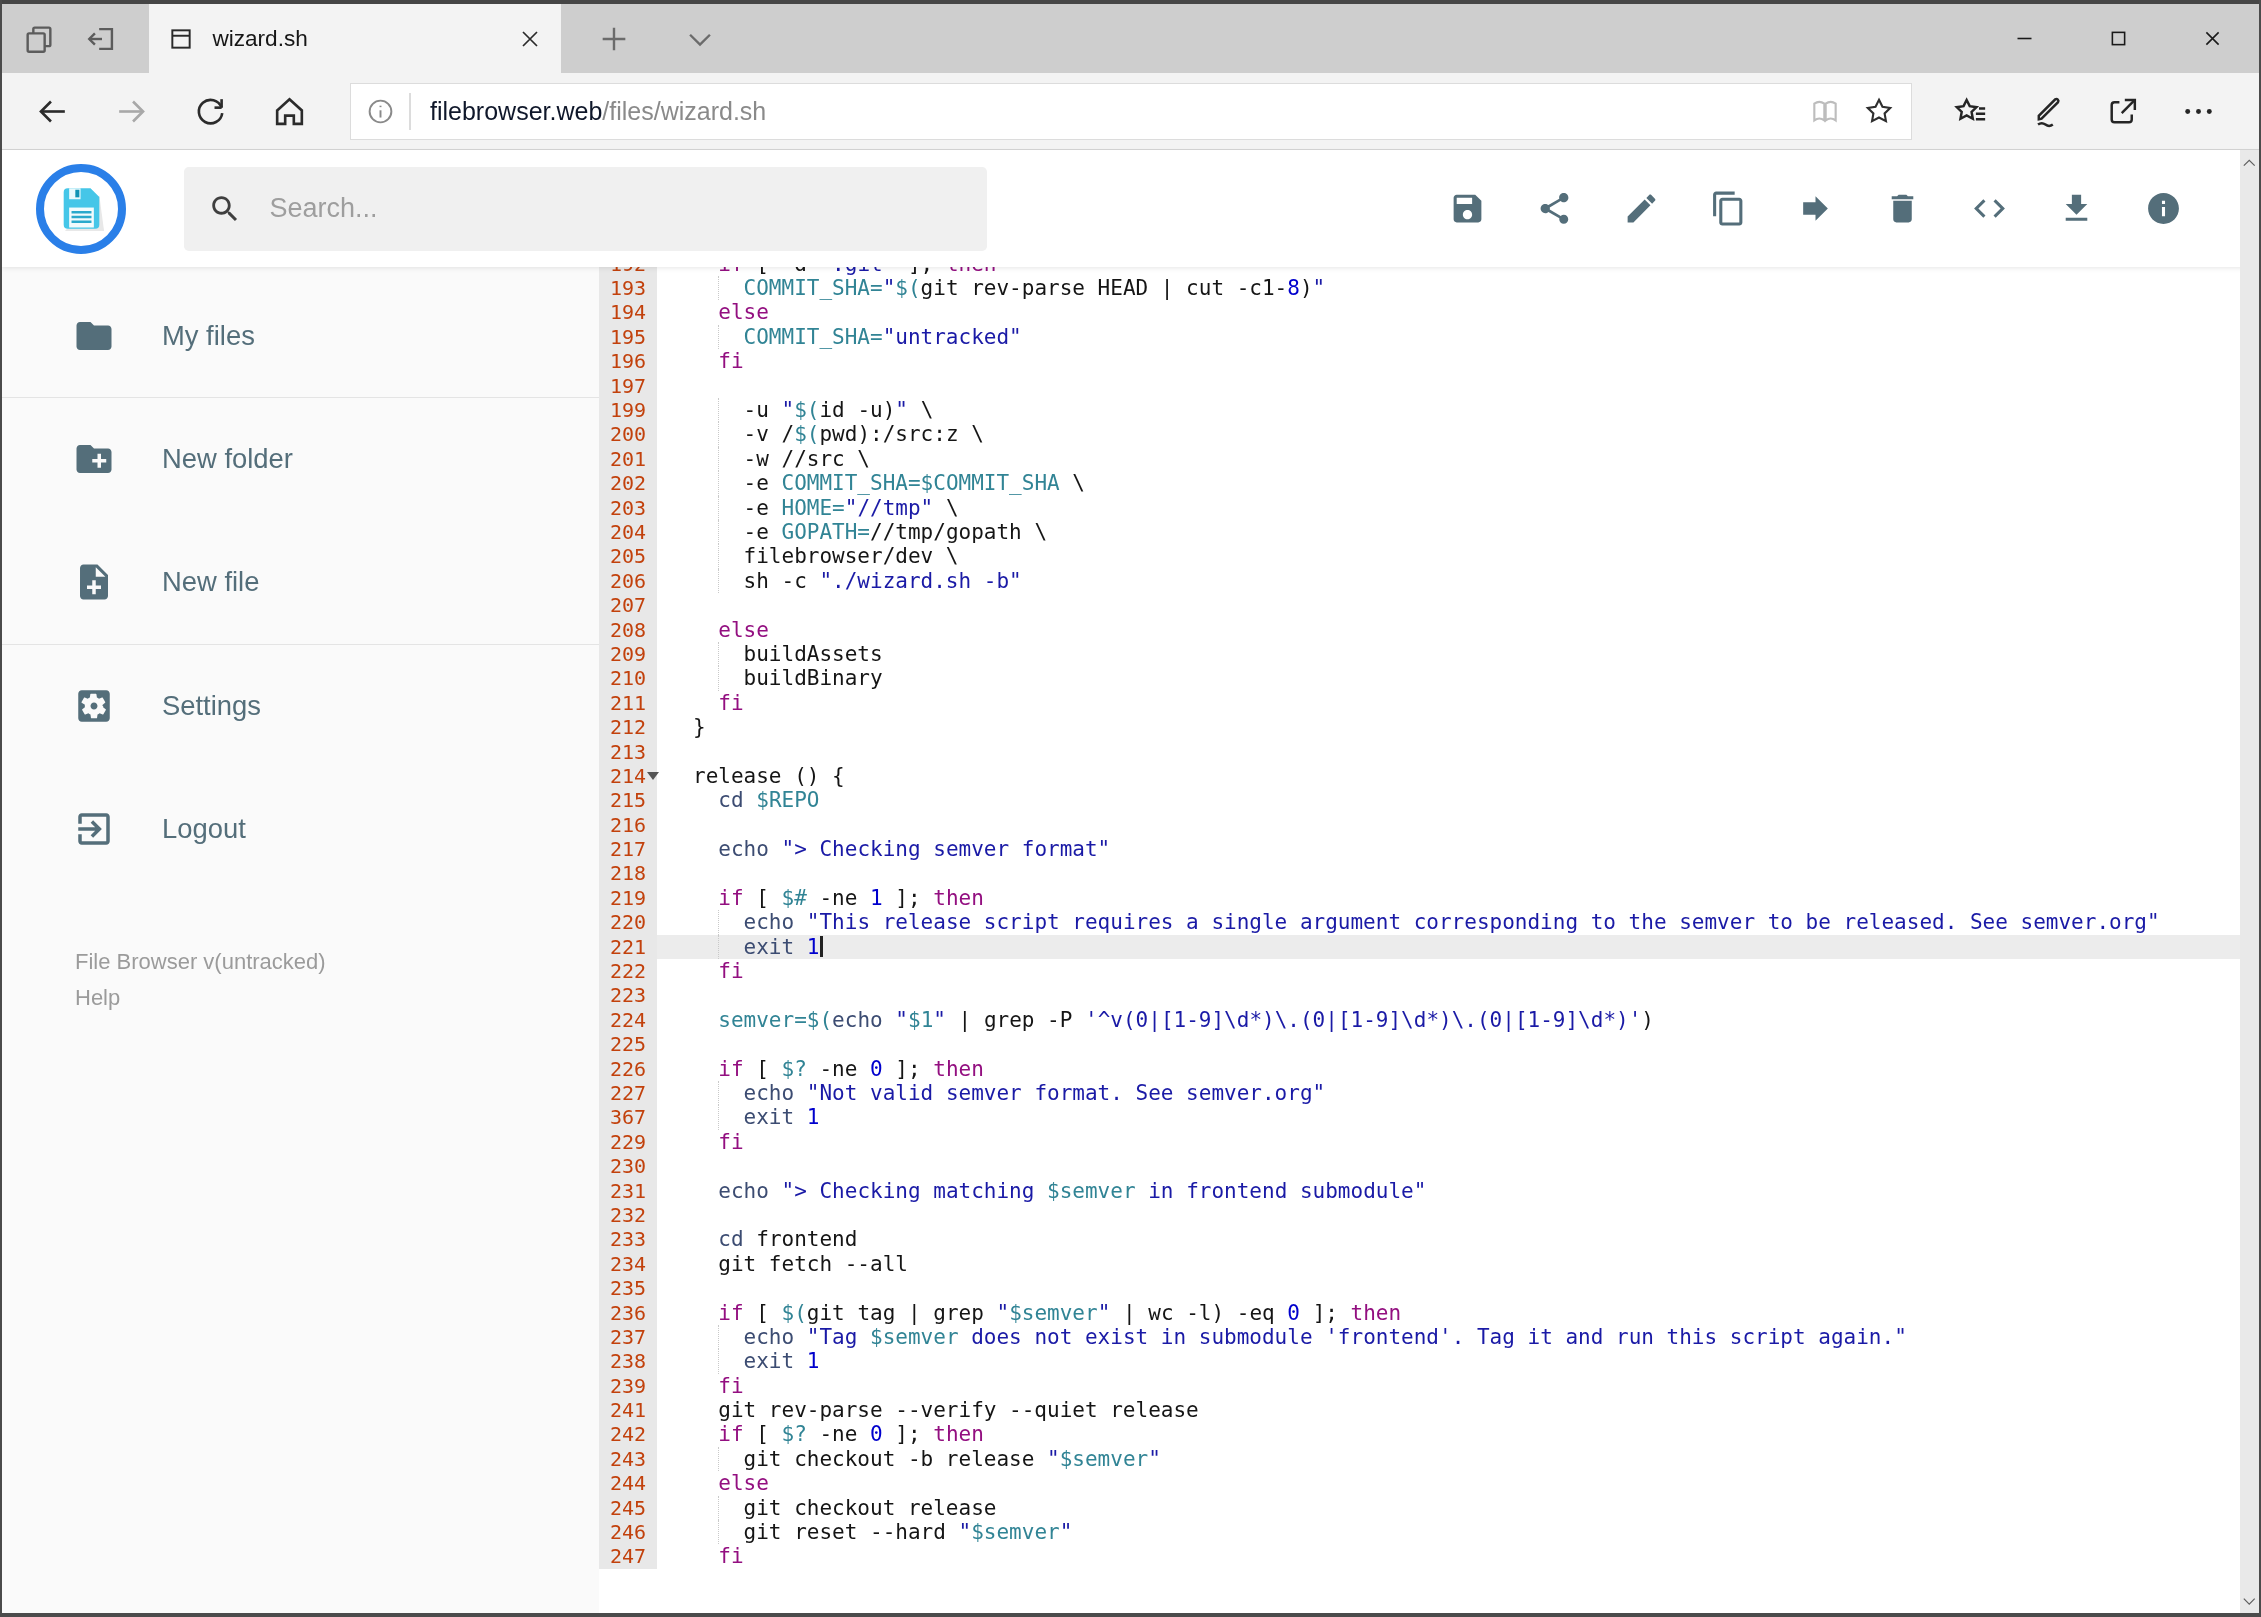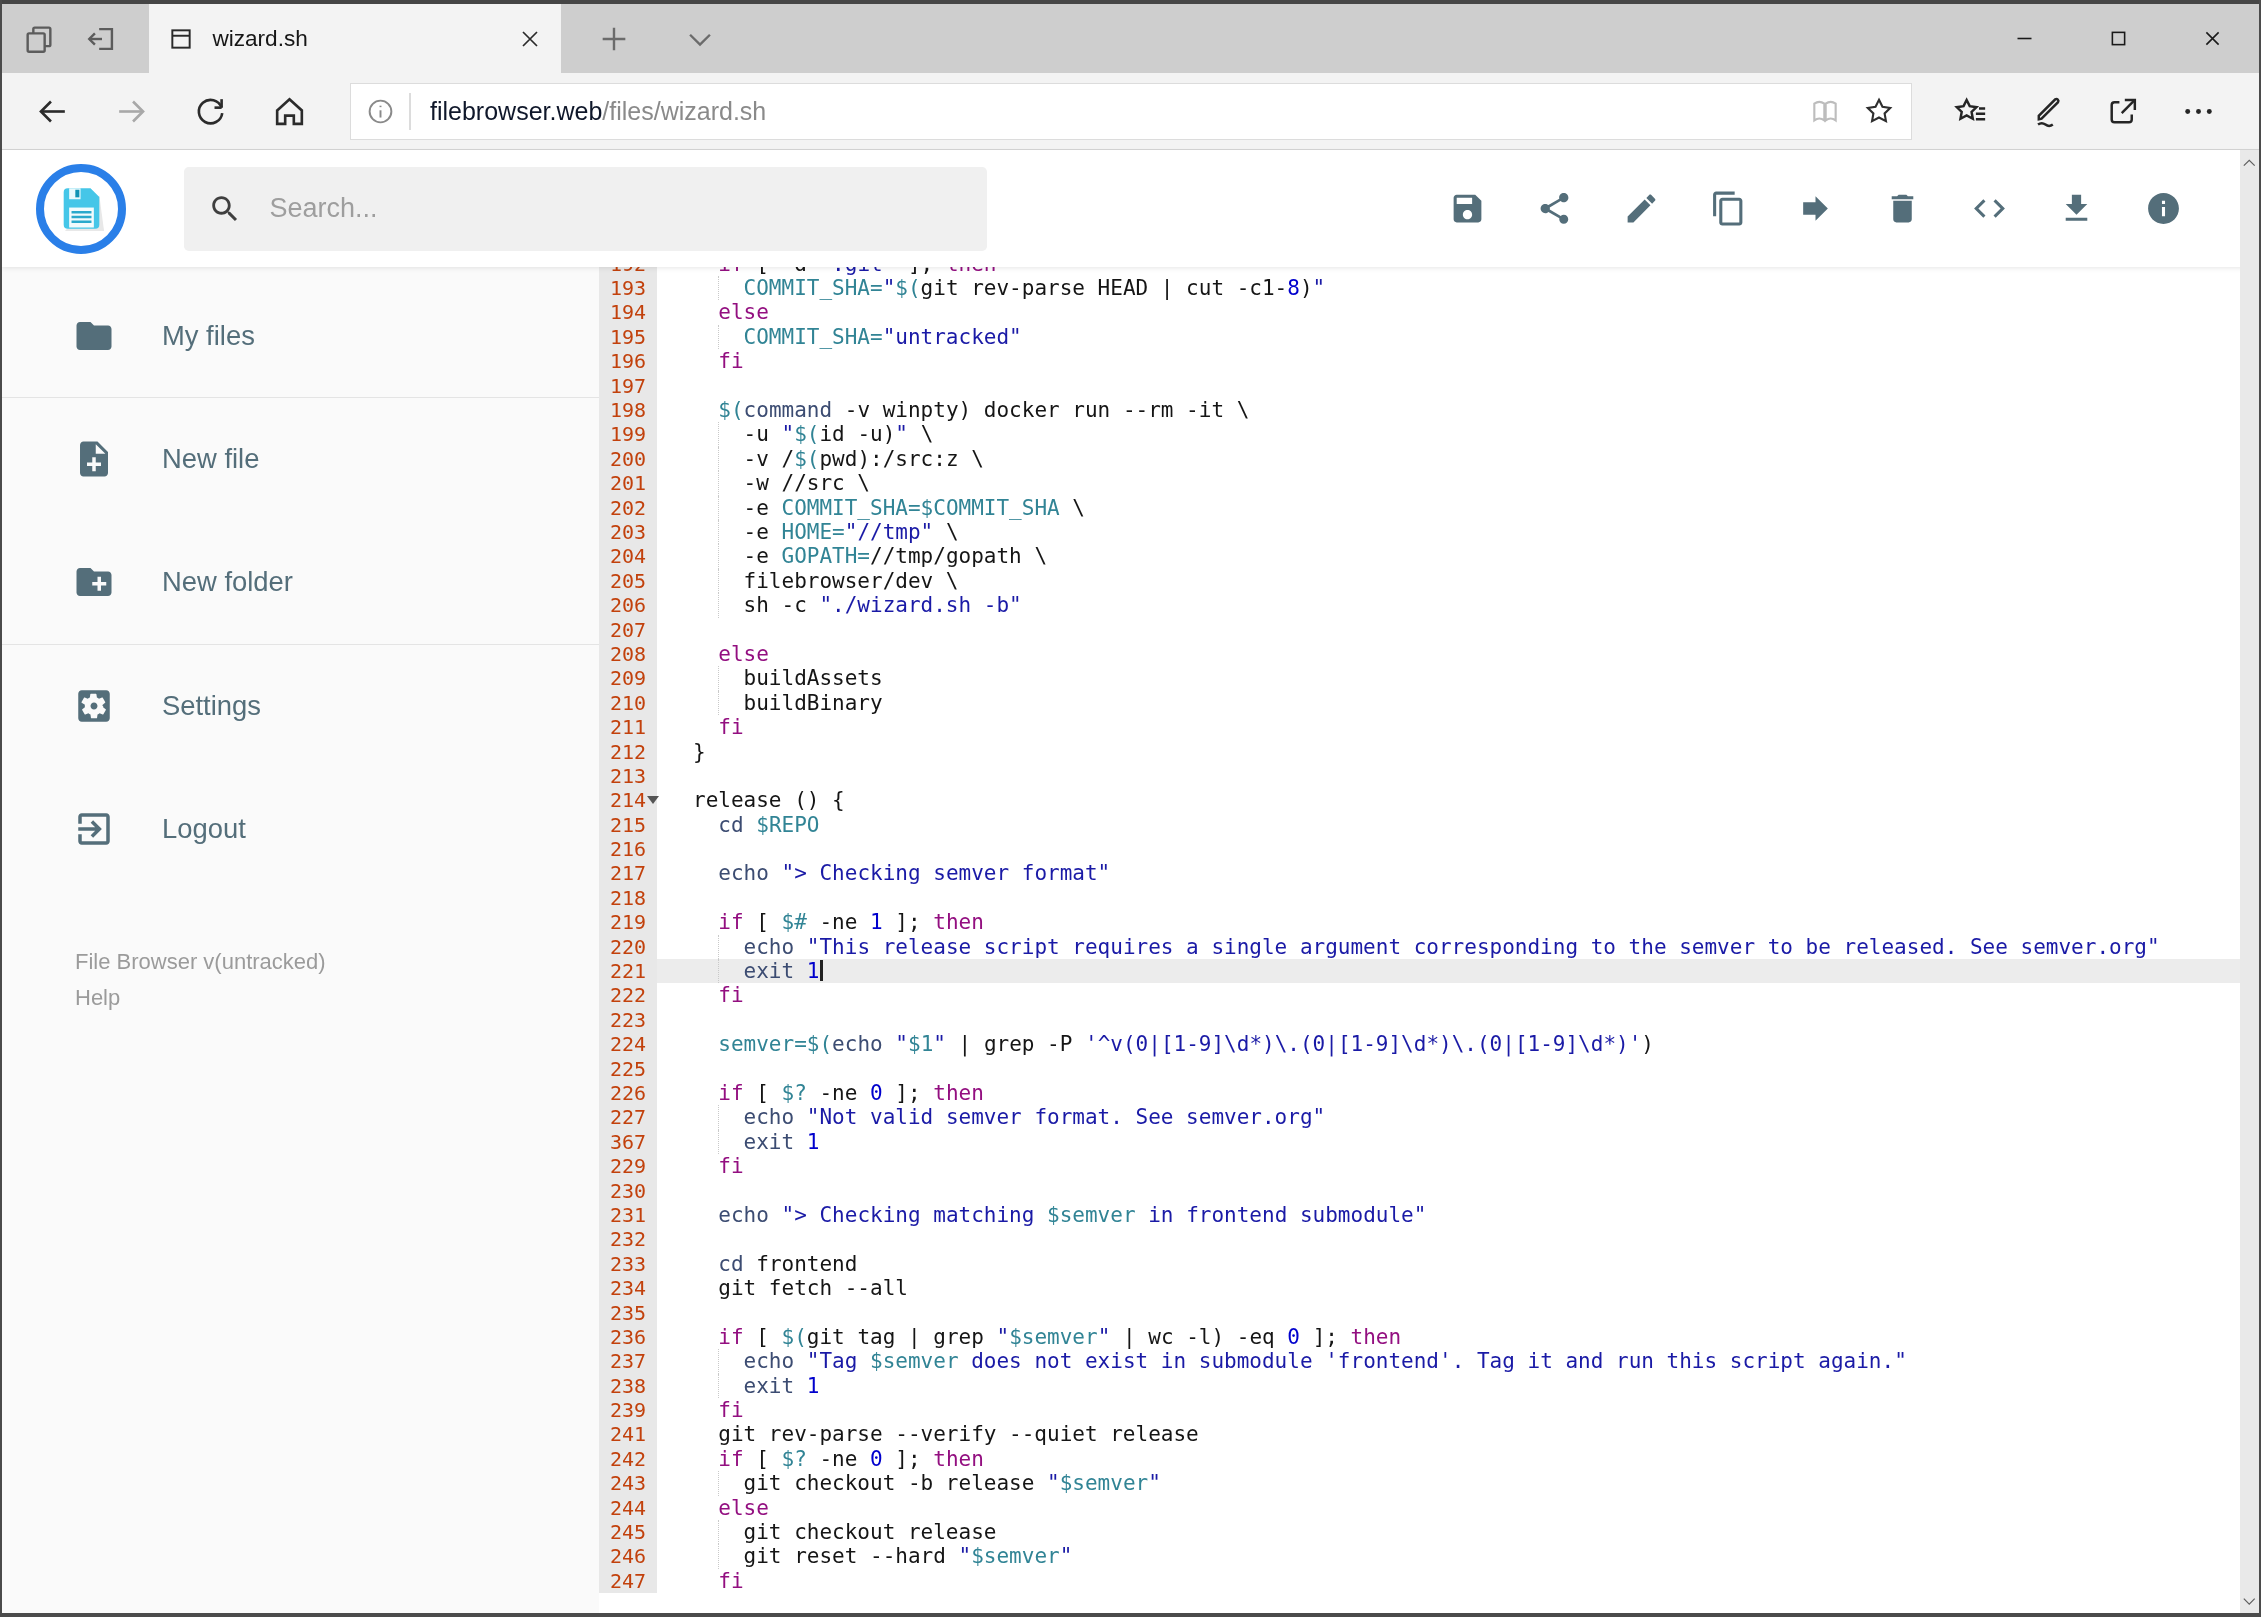--- a/index.html
+++ b/index.html
@@ -293,29 +293,29 @@
         <nav>
             <div class="sb-item">
               <svg viewBox="0 0 24 24">
                 <path d="M10 4H4c-1.1 0-1.99.9-1.99 2L2 18c0 1.1.9 2 2 2h16c1.1 0 2-.9 2-2V8c0-1.1-.9-2-2-2h-8l-2-2z" fill="currentColor"></path>
               </svg>
               <span class="sb-label">My files</span>
             </div>
             <div class="sb-div"></div>
             <div class="sb-item">
               <svg viewBox="0 0 24 24">
+                <path d="M20 6h-8l-2-2H4c-1.1 0-1.99.9-1.99 2L2 18c0 1.1.9 2 2 2h16c1.1 0 2-.9 2-2V8c0-1.1-.9-2-2-2zm-1 8h-3v3h-2v-3h-3v-2h3V9h2v3h3v2z" fill="currentColor"></path>
+              </svg>
+              <span class="sb-label">New folder</span>
+            </div>
+            <div class="sb-item">
+              <svg viewBox="0 0 24 24">
                 <path d="M14 2H6c-1.1 0-1.99.9-1.99 2L4 20c0 1.1.89 2 1.99 2H18c1.1 0 2-.9 2-2V8l-6-6zm2 14h-3v3h-2v-3H8v-2h3v-3h2v3h3v2zm-3-7V3.5L18.5 9H13z" fill="currentColor"></path>
               </svg>
               <span class="sb-label">New file</span>
-            </div>
-            <div class="sb-item">
-              <svg viewBox="0 0 24 24">
-                <path d="M20 6h-8l-2-2H4c-1.1 0-1.99.9-1.99 2L2 18c0 1.1.9 2 2 2h16c1.1 0 2-.9 2-2V8c0-1.1-.9-2-2-2zm-1 8h-3v3h-2v-3h-3v-2h3V9h2v3h3v2z" fill="currentColor"></path>
-              </svg>
-              <span class="sb-label">New folder</span>
             </div>
             <div class="sb-div"></div>
             <div class="sb-item">
               <svg viewBox="0 0 24 24">
                 <path d="M12 10c-1.1 0-2 .9-2 2s.9 2 2 2 2-.9 2-2-.9-2-2-2zm7-7H5c-1.1 0-2 .9-2 2v14c0 1.1.9 2 2 2h14c1.1 0 2-.9 2-2V5c0-1.1-.9-2-2-2zm-1.75 9c0 .23-.02.46-.05.68l1.48 1.16c.13.11.17.3.08.45l-1.4 2.42c-.09.15-.27.21-.43.15l-1.74-.7c-.36.28-.76.51-1.18.69l-.26 1.85c-.03.17-.18.3-.35.3h-2.8c-.17 0-.32-.13-.35-.3l-.26-1.85c-.43-.18-.82-.41-1.18-.69l-1.74.7c-.16.06-.34 0-.43-.15l-1.4-2.42c-.09-.15-.05-.34.08-.45l1.48-1.16c-.03-.22-.05-.45-.05-.68s.02-.46.05-.68L4.96 10.2c-.13-.11-.17-.3-.08-.45l1.4-2.42c.09-.15.27-.21.43-.15l1.74.7c.36-.28.76-.51 1.18-.69l.26-1.85c.03-.17.18-.3.35-.3h2.8c.17 0 .32.13.35.3l.26 1.85c.43.18.82.41 1.18.69l1.74-.7c.16-.06.34 0 .43.15l1.4 2.42c.09.15.05.34-.08.45l-1.48 1.16c.03.22.05.45.05.68z" fill="currentColor"></path>
               </svg>
               <span class="sb-label">Settings</span>
             </div>
             <div class="sb-item">
               <svg viewBox="0 0 24 24">
@@ -350,24 +350,20 @@
             </div>
             <div class="cl">
               <span class="gut">196</span>
               <span class="codetext"><span class="tk-p">  </span><span class="tk-k">fi</span></span>
             </div>
             <div class="cl">
               <span class="gut">197</span>
               <span class="codetext"></span>
             </div>
             <div class="cl">
-              <span class="gut">198</span>
-              <span class="codetext"><span class="tk-p">  </span><span class="tk-v">$(</span><span class="tk-f">command</span><span class="tk-p"> -v winpty) docker run --rm -it \</span></span>
-            </div>
-            <div class="cl">
               <span class="gut">199</span>
               <span class="codetext"><span class="tk-p">    -u </span><span class="tk-s">"</span><span class="tk-v">$(</span><span class="tk-p">id -u)</span><span class="tk-s">"</span><span class="tk-p"> \</span><span class="guide"></span></span>
             </div>
             <div class="cl">
               <span class="gut">200</span>
               <span class="codetext"><span class="tk-p">    -v /</span><span class="tk-v">$(</span><span class="tk-p">pwd):/src:z \</span><span class="guide"></span></span>
             </div>
             <div class="cl">
               <span class="gut">201</span>
               <span class="codetext"><span class="tk-p">    -w //src \</span><span class="guide"></span></span>

